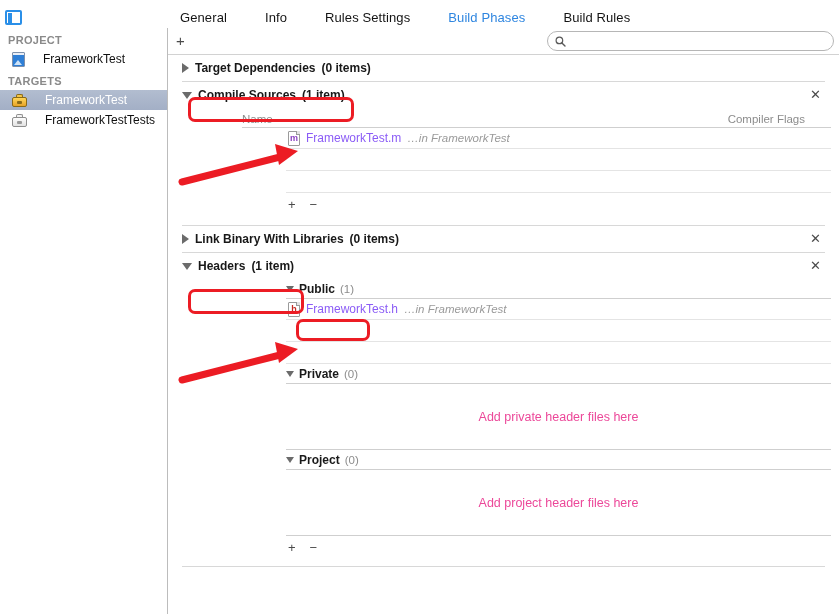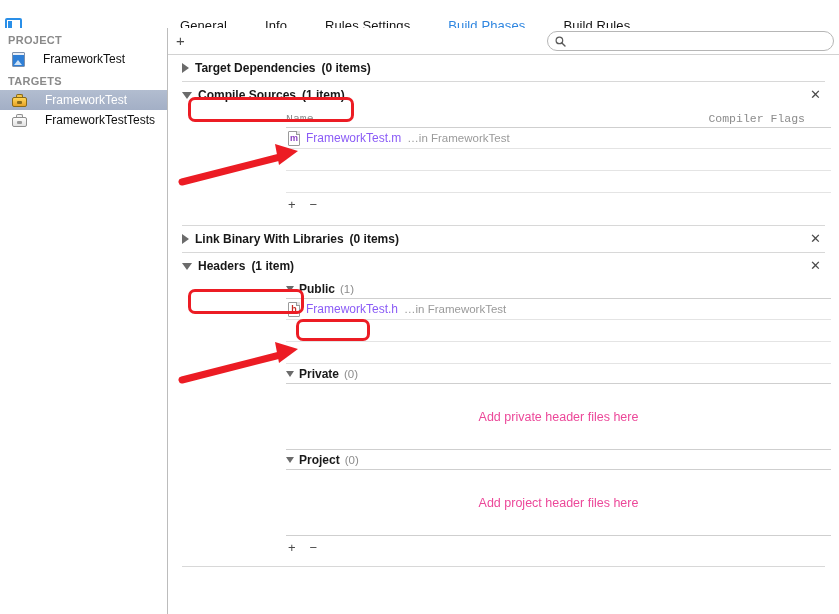--- a/index.html
+++ b/index.html
@@ -6,21 +6,21 @@
   html, body {
     width: 839px; height: 614px;
     font-family: "Liberation Sans", sans-serif;
     background: #ffffff;
     overflow: hidden;
   }
   #root { position: relative; width: 839px; height: 614px; background:#fff; }
 
   
   .tabbar {
-    position:absolute; left:0; top:12px; width:839px; height:28px;
+    position:absolute; left:0; top:4px; width:839px; height:28px;
     background:#ffffff; border-bottom:1px solid #cfcfcf;
   }
   .panel-toggle {
     position:absolute; left:5px; top:6px; width:17px; height:15px;
     border:2px solid #2a8fe8; border-radius:2px; background:#fff;
   }
   .panel-toggle i {
     position:absolute; left:1px; top:1px; width:4px; height:11px;
     background:#2a8fe8; display:block;
   }
@@ -124,32 +124,32 @@
   .phase-title { font-size:12px; font-weight:bold; color:#181818; white-space:nowrap; }
   .phase-count { font-size:12px; font-weight:bold; color:#181818; }
   .phase-x {
     position:absolute; right:18px; top:7px; width:11px; height:11px;
     color:#4a4a4a; font-size:13px; line-height:11px; text-align:center;
   }
   .rule { height:1px; background:#d8d8d8; margin:0 14px; }
 
   .tablehead {
     display:flex; align-items:flex-end; height:20px;
-    margin:0 8px 0 118px; border-bottom:1px solid #cfcfcf; padding-bottom:2px;font-family:Liberation Mono, monospace;
+    margin:0 8px 0 74px; border-bottom:1px solid #cfcfcf; padding-bottom:2px;
   }
   .th { font-size:11.5px; color:#8c8c8c; }
   .th.flags { margin-left:auto; margin-right:26px; }
 
   .filerow {
     display:flex; align-items:center; height:21px;
     margin:0 8px 0 118px; border-bottom:1px solid #e4e4e4; gap:6px; padding-left:2px;
   }
   .filerow.blank { height:22px; }
   .fname { font-size:12px; color:#8b5cf6; white-space:nowrap; }
-  .fwhere { font-size:11.5px; color:#9a9a9a; white-space:nowrap; }
+  .fwhere { font-size:11.5px; color:#9a9a9a; white-space:nowrap;font-style:italic; }
 
   
   .ic-file { position:relative; width:12px; height:15px; flex:0 0 auto;
              border:1px solid #9b9b9b; border-radius:1px; background:#fff; }
   .ic-file span {
     position:absolute; inset:0; display:flex; align-items:center; justify-content:center;
     font-size:9px; font-weight:bold; line-height:1;
   }
   .ic-file .fold {
     position:absolute; right:-1px; top:-1px; width:4px; height:4px;

